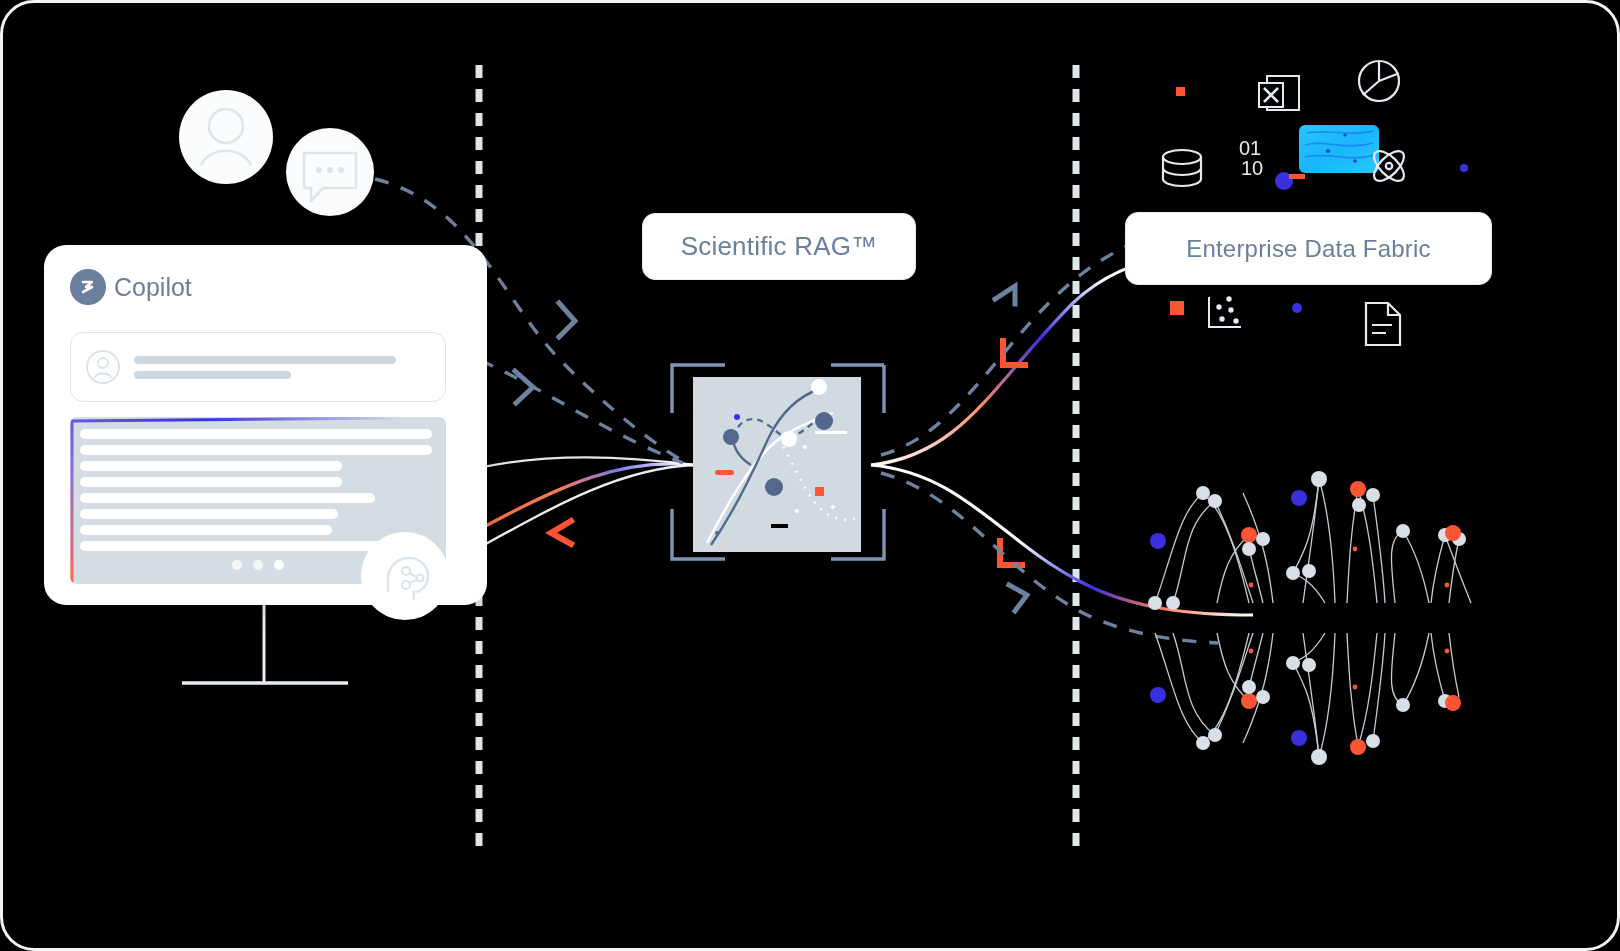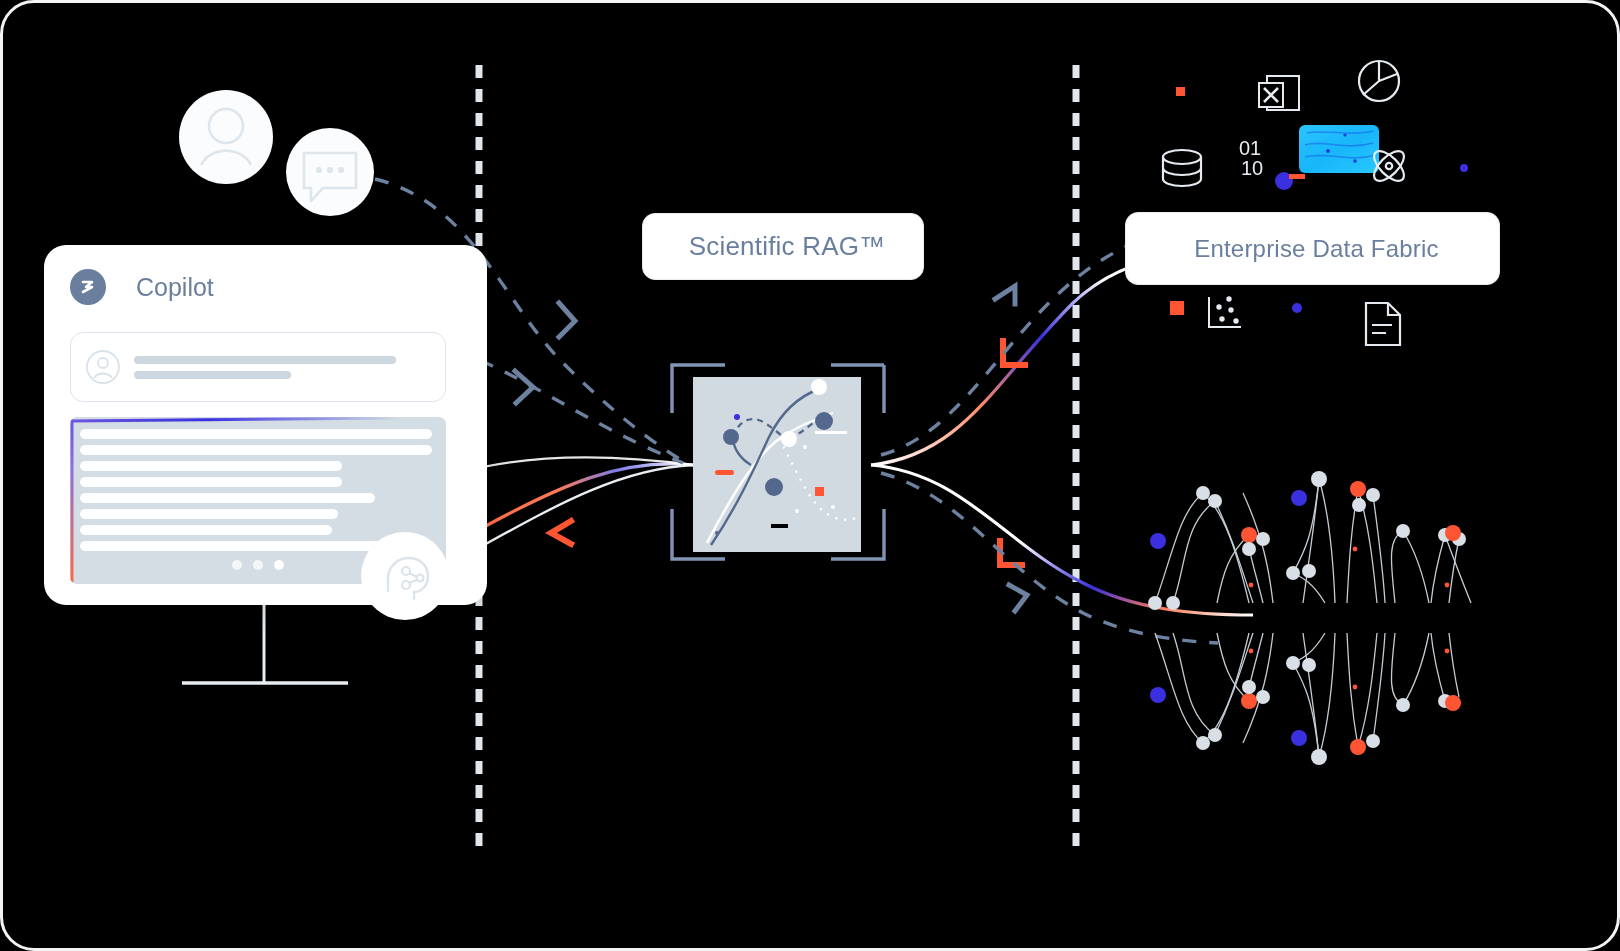--- a/index.html
+++ b/index.html
@@ -5,28 +5,28 @@
   html,body{margin:0;padding:0;background:#000;}
   body{width:1620px;height:951px;overflow:hidden;font-family:"Liberation Sans",sans-serif;}
   #canvas{position:relative;width:1620px;height:951px;background:#000;
           border-radius:34px;box-sizing:border-box;border:3px solid #f2f4f6;overflow:hidden;}
   .abs{position:absolute;}
   svg{display:block;}
   
   .pill{position:absolute;background:#ffffff;border-radius:13px;
         display:flex;align-items:center;justify-content:center;
         box-shadow:0 2px 10px rgba(0,0,0,.10);border:1px solid #e7ecf1;
-        color:#697f9e;letter-spacing:.2px;z-index:40;padding-left:8px;}
+        color:#697f9e;letter-spacing:.2px;z-index:40;}
   #pill-rag{left:639px;top:210px;width:272px;height:65px;font-size:26px;}
   #pill-edf{left:1110px;top:209px;width:365px;height:71px;font-size:24px;margin-left:12px;}
   #pill-kg{left:1144px;top:581px;width:307px;height:66px;font-size:27px;}
   
   #monitor{position:absolute;left:41px;top:242px;width:443px;height:360px;background:#fff;
            border-radius:22px;z-index:30;box-shadow:0 6px 24px rgba(0,0,0,.12);}
-  #copilot-head{position:absolute;left:26px;top:24px;display:flex;align-items:center;gap:30px;}
+  #copilot-head{position:absolute;left:26px;top:24px;display:flex;align-items:center;gap:8px;}
   #copilot-logo{width:36px;height:36px;border-radius:50%;background:#6a7f9e;
                 display:flex;align-items:center;justify-content:center;}
   #copilot-title{font-size:25px;color:#6b7f9c;}
   #prompt-box{position:absolute;left:26px;top:87px;width:376px;height:70px;
               border:1.5px solid #dde4ec;border-radius:13px;box-sizing:border-box;
               display:flex;align-items:center;gap:13px;padding:0 14px;}
   .pl{background:#ccd7e0;border-radius:4px;height:8px;}
   #answer-box{position:absolute;left:26px;top:172px;width:376px;height:167px;
               background:#d3dde3;border-radius:7px;overflow:hidden;}
   .ansline{background:#fff;border-radius:5px;height:10px;margin:0 0 6px 10px;}

